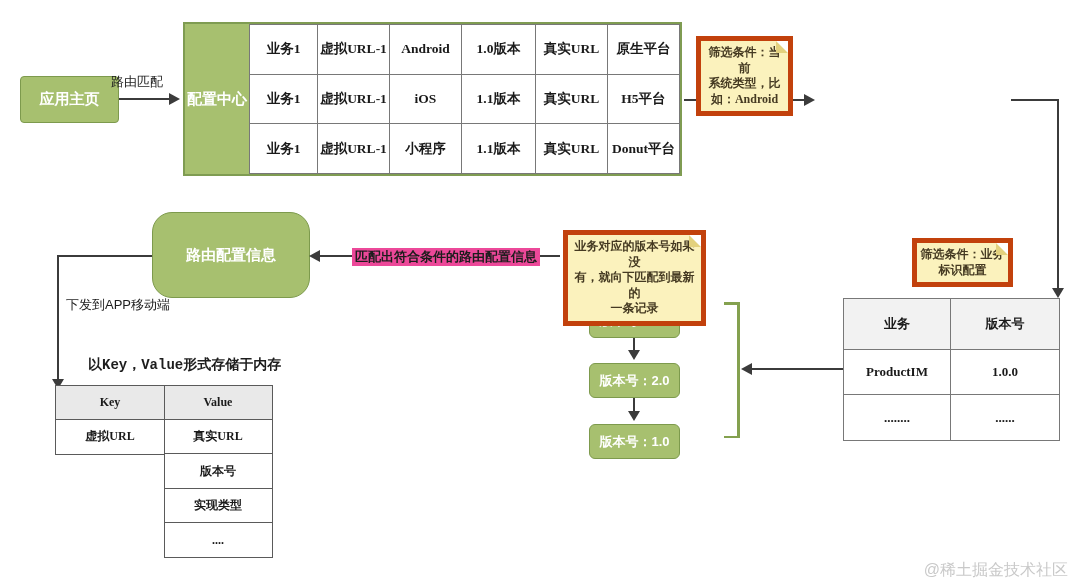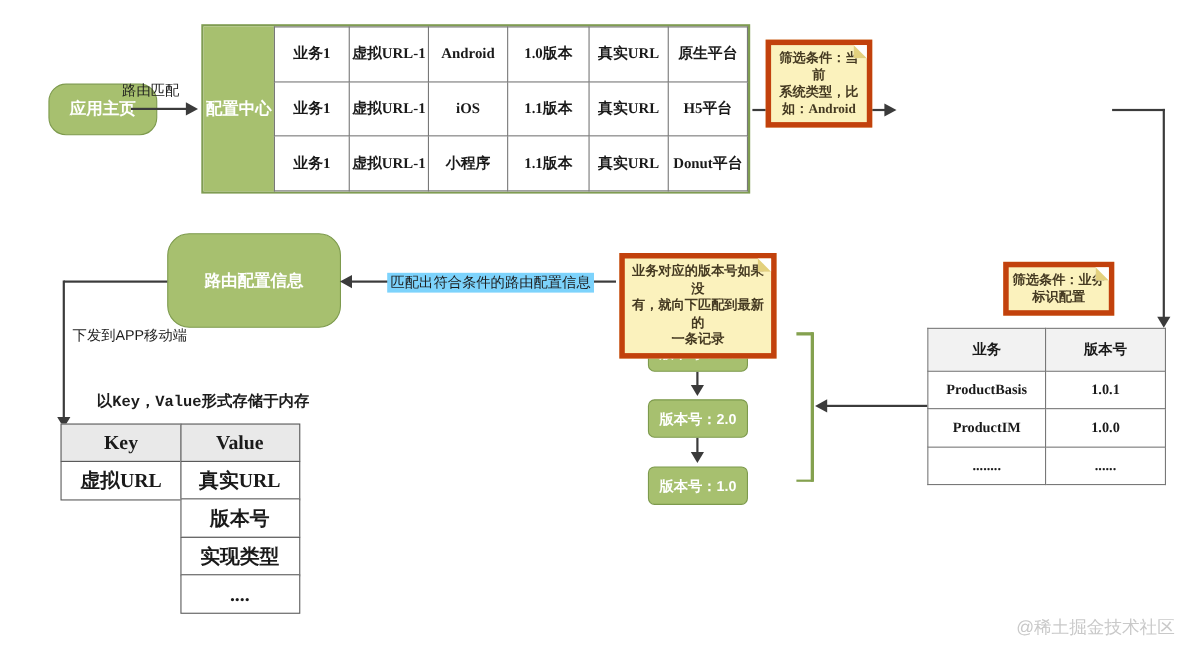--- a/index.html
+++ b/index.html
@@ -73,39 +73,39 @@
   
   #biz-table { position: absolute; left: 843px; top: 298px; width: 216px; height: 143px; z-index: 2; }
   #biz-table td { font-size: 13px; }
   #biz-table tr.hdr td { background: #f2f2f2; }
   
   .kv-col { position: absolute; z-index: 2; }
   .kv-cell {
     border: 1.5px solid #5a5a5a; margin-top: -1.5px;
     height: 36px; display: flex; align-items: center; justify-content: center;
     font-family: "Liberation Serif", "DejaVu Serif", serif;
-    font-weight: bold; font-size: 18px; color: #1a1a1a; background: #ffffff;
+    font-weight: bold; font-size: 12px; color: #1a1a1a; background: #ffffff;
   }
   .kv-cell:first-child { margin-top: 0; height: 35px; background: #e9e9e9; }
   
   .bracket { position: absolute; background: #84a14f; z-index: 1; }
   
   .vbox { width: 91px; height: 35px; border-radius: 6px; font-size: 13px; z-index: 2; }
   #watermark {
     position: absolute; right: 12px; bottom: 6px;
     color: #c9c9c9; font-size: 16px; z-index: 3;
   }
-  .match-lbl { background: #7dd3fc; padding: 0 3px; }
+  .match-lbl { background: #ec4899; padding: 0 3px; font-weight: bold; }
 </style>
 </head>
 <body>
 
 <div id="canvas">
 
-  <div class="gbox" style="left:20px; top:76px; width:99px; height:47px; border-radius:16px; font-size:15px;margin-left:24px;">应用主页</div>
+  <div class="gbox" style="left:20px; top:76px; width:99px; height:47px; border-radius:4px; font-size:15px;">应用主页</div>
 
   <div class="hline" style="left:119px; top:98px; width:53px;"></div>
   <div class="ah ah-right" style="left:169px; top:93px;"></div>
   <div class="lbl" style="left:111px; top:73px;">路由匹配</div>
 
   <div id="top-strip">
     <div id="config-center">配置中心</div>
     <table class="diagram-table" id="routes-table">
       <tbody>
           <tr>
@@ -151,24 +151,20 @@
   <div class="note" style="left:912px; top:238px; width:101px;">筛选条件：业务
 标识配置</div>
 
   <table class="diagram-table" id="biz-table">
     <tbody>
         <tr class="hdr">
       <td style="width:107px">业务</td>
       <td style="width:109px">版本号</td>
     </tr>
     <tr>
-      <td>ProductBasis</td>
-      <td>1.0.1</td>
-    </tr>
-    <tr>
       <td>ProductIM</td>
       <td>1.0.0</td>
     </tr>
     <tr>
       <td>........</td>
       <td>......</td>
     </tr>
   </tbody>
     </table>
 

